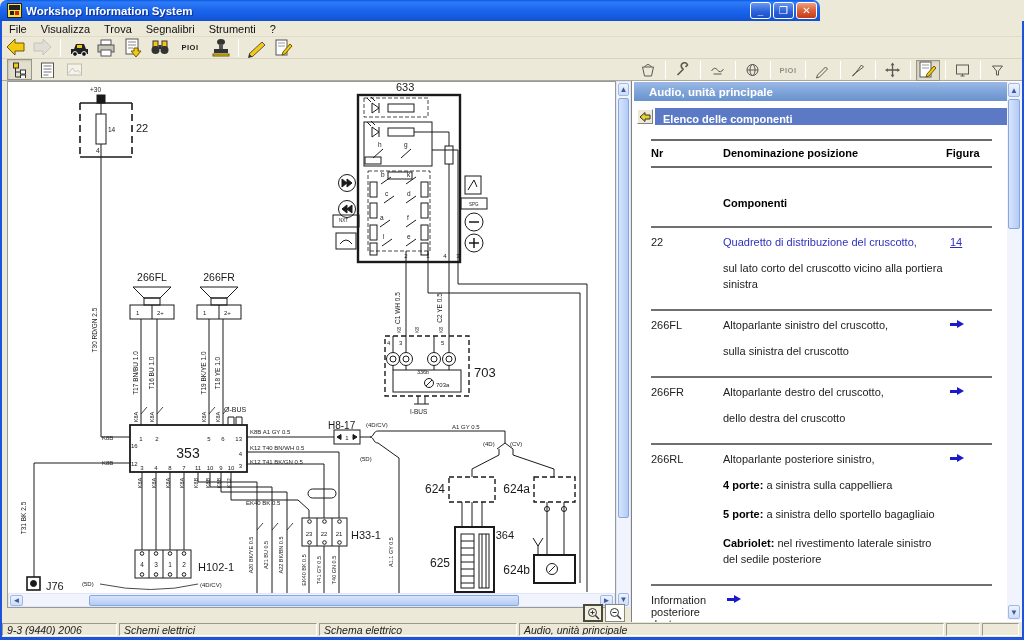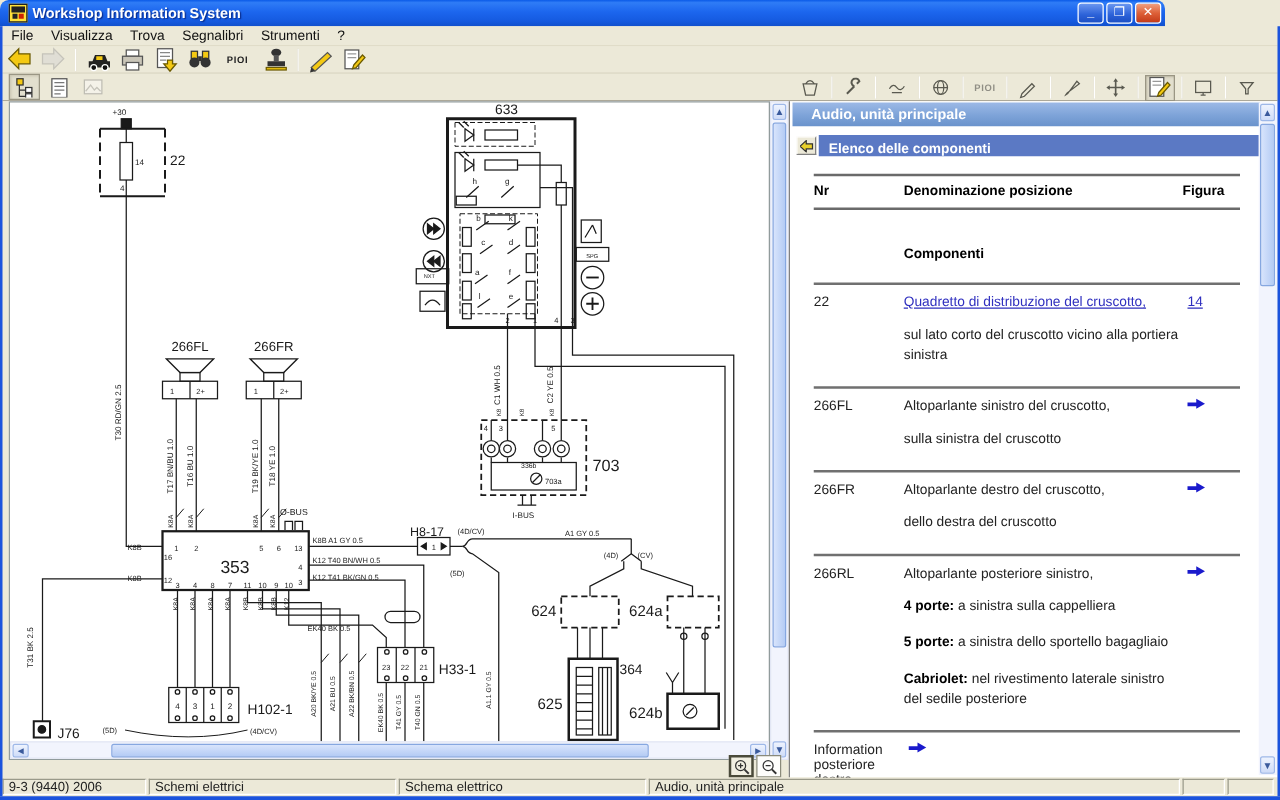--- a/index.html
+++ b/index.html
@@ -1,20 +1,20 @@
 <!DOCTYPE html>
 <html><head>
 <meta charset="utf-8">
 <style>
   html,body{margin:0;padding:0;background:#555;}
   *{box-sizing:border-box;}
   .window{position:relative;width:1024px;height:640px;background:#ece9d8;overflow:hidden;
     font-family:"Liberation Sans","DejaVu Sans",sans-serif;}
   
-  .titlebar{position:absolute;left:0;top:0;width:932px;height:21px;
+  .titlebar{position:absolute;left:0;top:0;width:820px;height:21px;
     background:linear-gradient(180deg,#0a5ae8 0%,#2f7cf6 10%,#1c66ee 45%,#155ae0 80%,#1150cc 100%);
     border-radius:7px 7px 0 0;display:flex;align-items:center;padding:0 3px;}
   .app-icon{width:15px;height:15px;margin:0 4px;background:#ffe13a;border:1px solid #222;
     display:flex;align-items:center;justify-content:center;}
   .app-icon svg{display:block;}
   .title-text{color:#fff;font-size:11.5px;font-weight:bold;text-shadow:1px 1px 1px #0a2c8a;flex:1;}
   .winbtns{display:flex;gap:2px;}
   .wbtn{width:21px;height:17px;border:1px solid #fff;border-radius:3px;color:#fff;font-size:10px;
     display:flex;align-items:center;justify-content:center;font-weight:bold;line-height:1;
     background:linear-gradient(180deg,#6a96f0,#2b61d8 60%,#1c4fc4);}
@@ -67,32 +67,32 @@
     color:#fff;font-size:11px;font-weight:bold;display:flex;align-items:flex-end;padding-left:8px;}
   .rp-scroll{position:absolute;right:0;top:1px;width:15px;height:538px;background:#f2f4fd;}
   .rp-table{position:absolute;left:19px;top:58px;width:341px;font-size:11px;color:#222;}
   .rp-thead{display:grid;grid-template-columns:72px 1fr 46px;border-top:2px solid #6a6a6a;
     border-bottom:2px solid #6a6a6a;padding:6px 0 7px;font-weight:bold;color:#000;}
   .rp-section{margin:29px 0 17px 72px;font-weight:bold;color:#000;}
   .rp-row{display:grid;grid-template-columns:72px 1fr 46px;border-top:2px solid #707070;
     padding:8px 0 16px;}
   .rp-nr{color:#222;}
   .rp-main{}
-  .rp-link{color:#2f2fbf;text-decoration:underline;cursor:pointer;text-align:center;}
+  .rp-link{color:#2f2fbf;cursor:pointer;text-align:center;}
   .rp-fig{text-align:left;padding-left:4px;}
   .rp-fig a{color:#2f2fbf;text-decoration:underline;cursor:pointer;}
   .rp-desc{margin:13px 0 0 0;line-height:1.45;}
   .rp-desc b{color:#000;}
   .arrow-ic{display:inline-block;position:relative;width:14px;height:9px;cursor:pointer;}
   .arrow-ic .st{position:absolute;left:0;top:3px;width:8px;height:3px;background:#1a1acc;}
   .arrow-ic .hd{position:absolute;left:7px;top:0;width:0;height:0;border-left:7px solid #1a1acc;
     border-top:4.5px solid transparent;border-bottom:4.5px solid transparent;}
   
   .statusbar{position:absolute;left:0;top:622px;width:1024px;height:15px;background:#ece9d8;
-    display:flex;gap:2px;padding:1px 2px;}
+    display:flex;gap:2px;padding:1px 2px;font-style:italic;}
   .scell{border:1px solid;border-color:#9a9a8a #fff #fff #9a9a8a;font-size:10.5px;color:#222;
     padding:0 4px;display:flex;align-items:center;overflow:hidden;white-space:nowrap;}
   .edge-b{position:absolute;left:0;top:637px;width:1024px;height:3px;background:#1b53dd;}
   .edge-l{position:absolute;left:0;top:21px;width:2px;height:616px;background:#1b53dd;}
   .edge-r{position:absolute;right:0;top:21px;width:2px;height:616px;background:#1b53dd;}
   text{font-family:"Liberation Sans","DejaVu Sans",sans-serif;fill:#1a1a1a;}
 </style>
 </head>
 <body>
 

